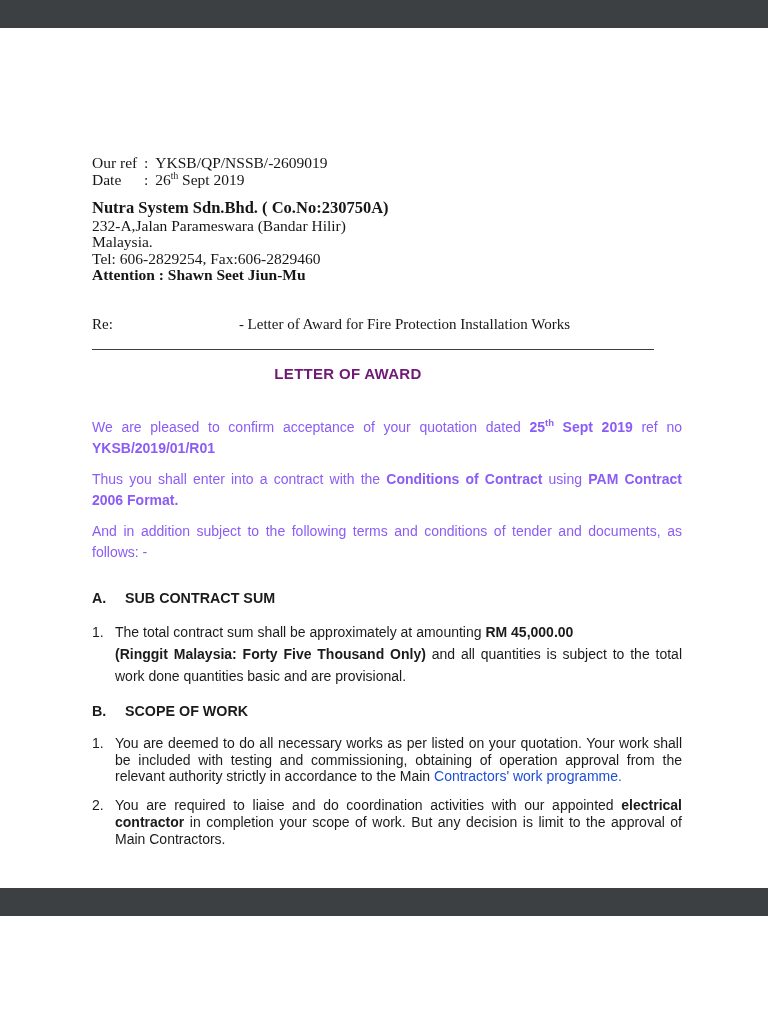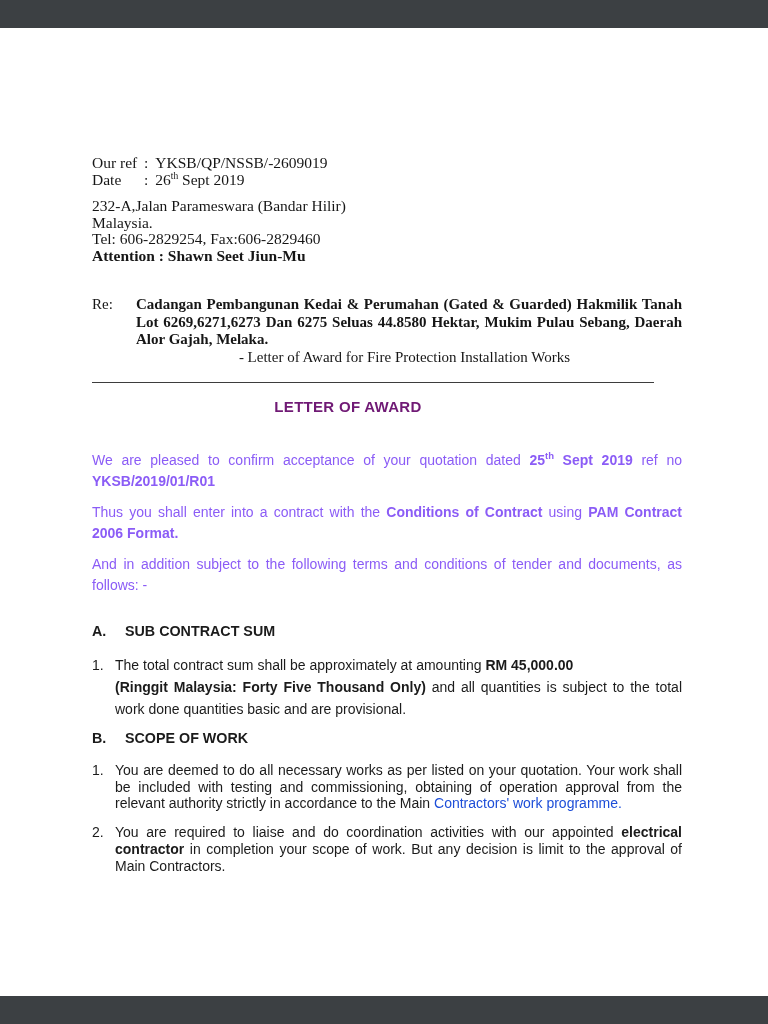--- a/index.html
+++ b/index.html
@@ -1,21 +1,21 @@
 <!DOCTYPE html>
 <html><head>
 <meta charset="utf-8">
 <style>
   * { margin: 0; padding: 0; box-sizing: border-box; }
   html, body { width: 768px; height: 1024px; }
   body { font-family: "Liberation Sans", sans-serif; }
 
   .screen {
     position: relative;
-    width: 768px; height: 1024px;
+    width: 768px; height: 916px;
     background: #ffffff;
     overflow: hidden;
   }
   .chrome-bar {
     position: absolute; left: 0; right: 0; height: 28px;
     background: #3c4043;
   }
   .chrome-bar.top { top: 0; }
   .chrome-bar.bottom { bottom: 0; }
 
@@ -69,21 +69,21 @@
     font-size: 14px;
     line-height: 20.7px;
     text-align: justify;
     color: #8b5cf6;
   }
   .par-acceptance { margin-top: 35px; }
   .par-contract { margin-top: 11px; }
   .par-terms { margin-top: 10px; }
 
   .sec-head { margin-top: 28px; font-size: 14.3px; font-weight: 700; }
-  .sec-head.b { margin-top: 9px; }
+  .sec-head.b { margin-top: 15px; }
   .sec-letter { display: inline-block; width: 33px; }
 
   .clause { display: flex; margin-top: 16px; font-size: 14px; }
   .clause-num { flex: none; width: 23px; }
   .clause-body { flex: 1; text-align: justify; }
   .lh-loose { line-height: 21.8px; }
   .lh-tight { line-height: 16.9px; }
   .muted { color: #1d4ed8; }
   b { font-weight: 700; }
 </style>
@@ -99,30 +99,30 @@
       <div class="serif meta-block">
         <div>
           <span class="meta-label">Our ref</span><span class="meta-colon">:</span><span>YKSB/QP/NSSB/-2609019</span>
         </div>
         <div>
           <span class="meta-label">Date</span><span class="meta-colon">:</span><span>26</span><sup class="sup">th</sup><span> Sept 2019</span>
         </div>
       </div>
 
       <div class="serif recipient-block">
+        <div class="company-line">Nutra System Sdn.Bhd. ( Co.No:230750A)</div>
         <div>232-A,Jalan Parameswara (Bandar Hilir)</div>
         <div>Malaysia.</div>
         <div>Tel: 606-2829254, Fax:606-2829460</div>
         <div class="attention-line">Attention : Shawn Seet Jiun-Mu</div>
       </div>
 
       <div class="serif re-row">
         <span class="re-label">Re:</span>
         <div class="re-body">
-          <b class="re-title">Cadangan Pembangunan Kedai &amp; Perumahan (Gated &amp; Guarded) Hakmilik Tanah Lot 6269,6271,6273 Dan 6275 Seluas 44.8580 Hektar, Mukim Pulau Sebang, Daerah Alor Gajah, Melaka.</b>
           <div class="re-sub">- Letter of Award for Fire Protection Installation Works</div>
         </div>
       </div>
 
       <div class="divider"></div>
 
       <div class="title">LETTER OF AWARD</div>
 
       <p class="body-par par-acceptance"><span>We are pleased to confirm acceptance of your quotation dated </span><b><span>25</span><sup class="sup">th</sup><span> Sept 2019</span></b><span> ref no </span><b>YKSB/2019/01/R01</b></p>
 

